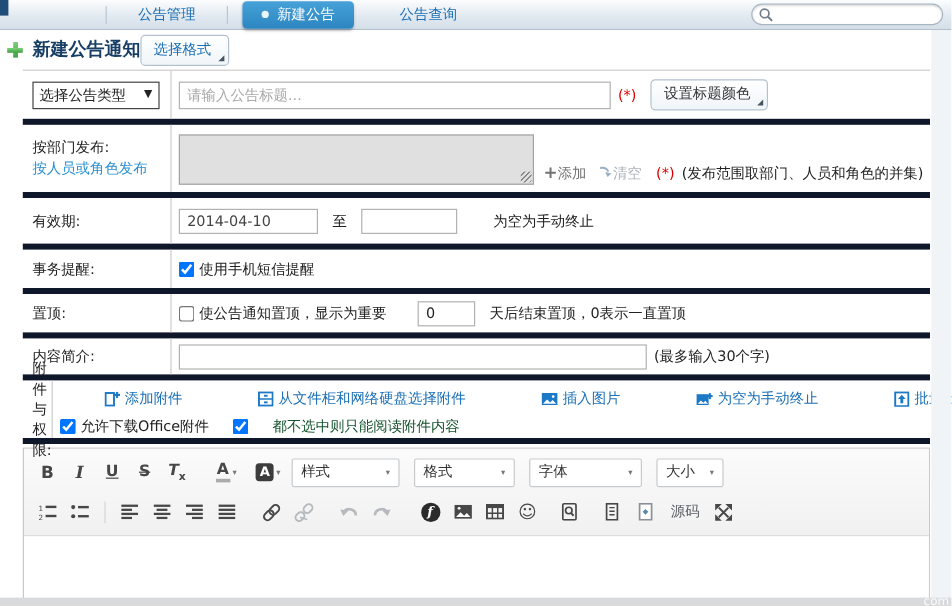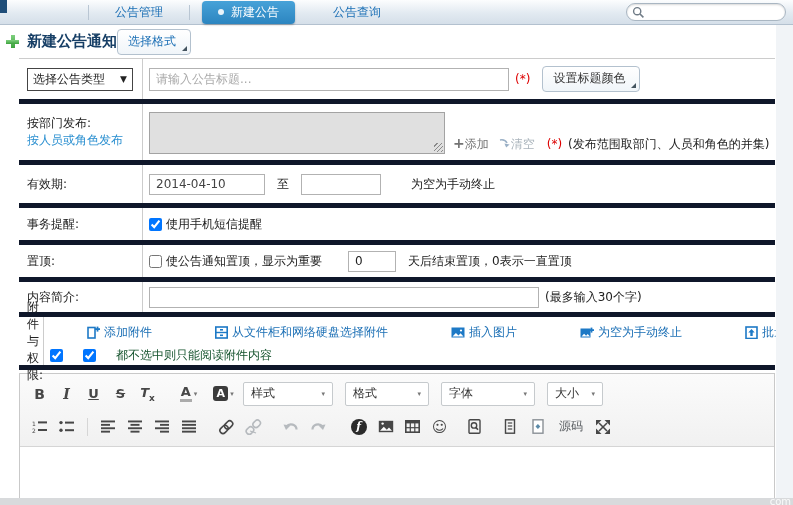--- a/index.html
+++ b/index.html
@@ -261,20 +261,21 @@
           <svg width="13" height="13" viewBox="0 0 13 13">
             <rect x="1" y="1" width="11" height="11.5" fill="none" stroke="#1d79c6" stroke-width="1.6"></rect>
             <path d="M6.5 3 l3.2 3.4 h-2 v3.6 h-2.4 v-3.6 h-2z" fill="#1d79c6"></path>
           </svg>
           <span>批量上传</span>
         </span>
       </div>
       <div class="attach-cbs">
         <label class="cb">
           <input type="checkbox" checked="checked" style="">
+          <span>允许下载Office附件</span>
         </label>
         <label class="cb">
           <input type="checkbox" checked="checked" style="">
         </label>
         <span class="gray-note">都不选中则只能阅读附件内容</span>
       </div>
     </div>
   </div>
 </div>
 

